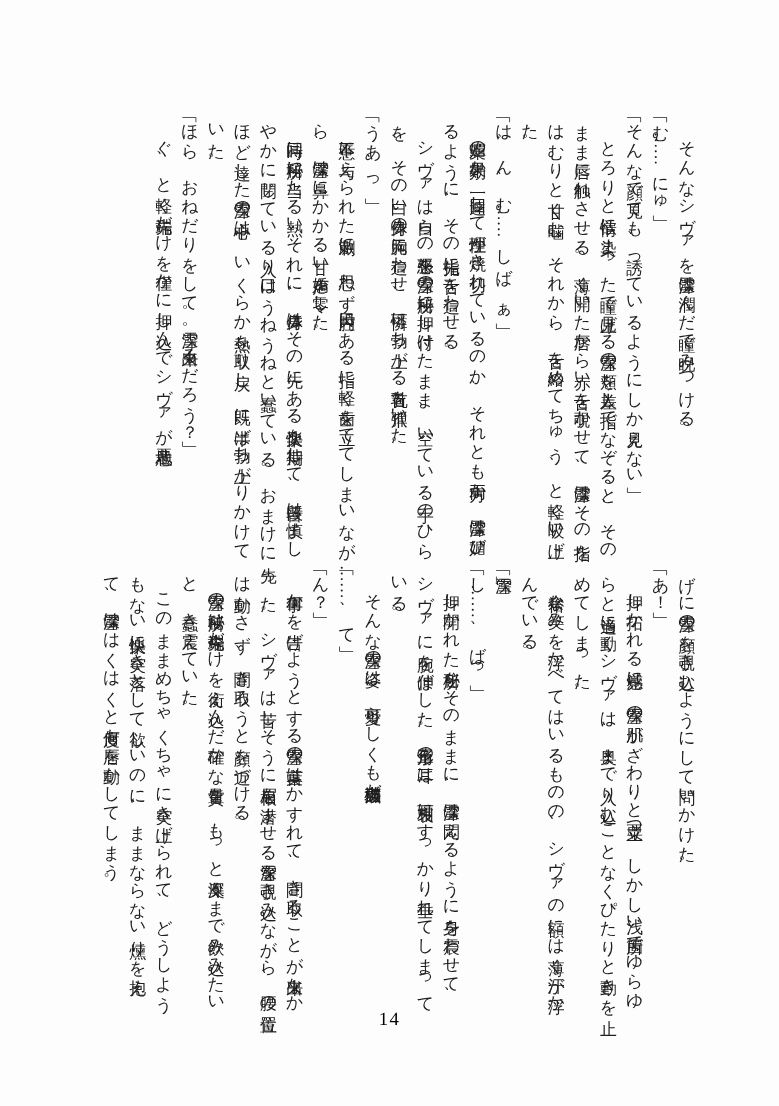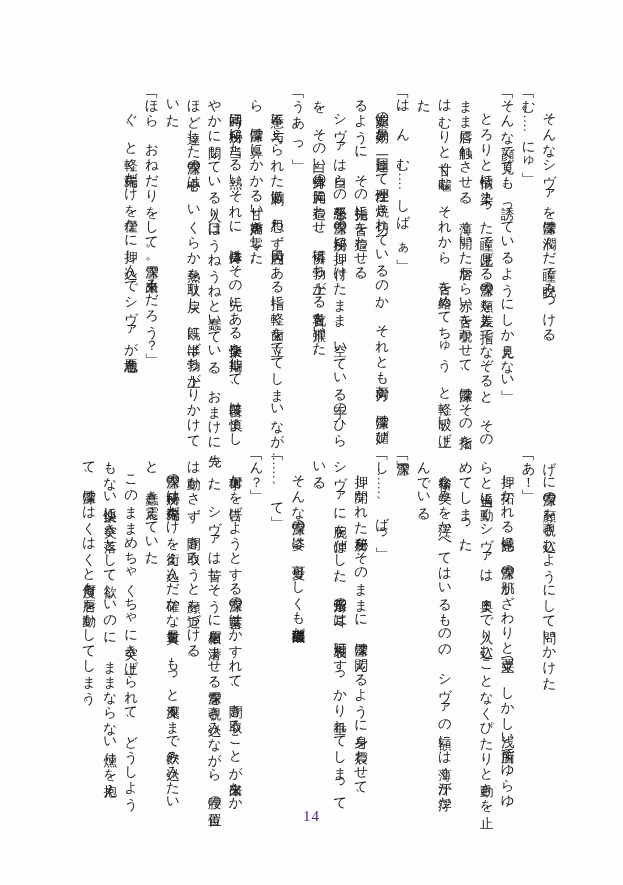--- a/index.html
+++ b/index.html
@@ -37,21 +37,21 @@
     padding: 0;
   }
   .page-number {
     position: absolute;
     top: 808px;
     left: 0;
     right: 0;
     text-align: center;
     font-size: 15px;
     letter-spacing: 1px;
-    color: #4c1d95;
+    color: #000000;
   }
 </style>
 </head>
 <body style="background: rgb(253, 253, 253);">
 
 <div class="page" style="color: rgb(30, 30, 30);">
   <div class="text-block top">
       <p>　そんなシヴァを深雪は潤んだ瞳で睨みつける。</p>
       <p>「む……にゅ」</p>
       <p>「そんな顔で見ても、誘っているようにしか見えない」</p>

